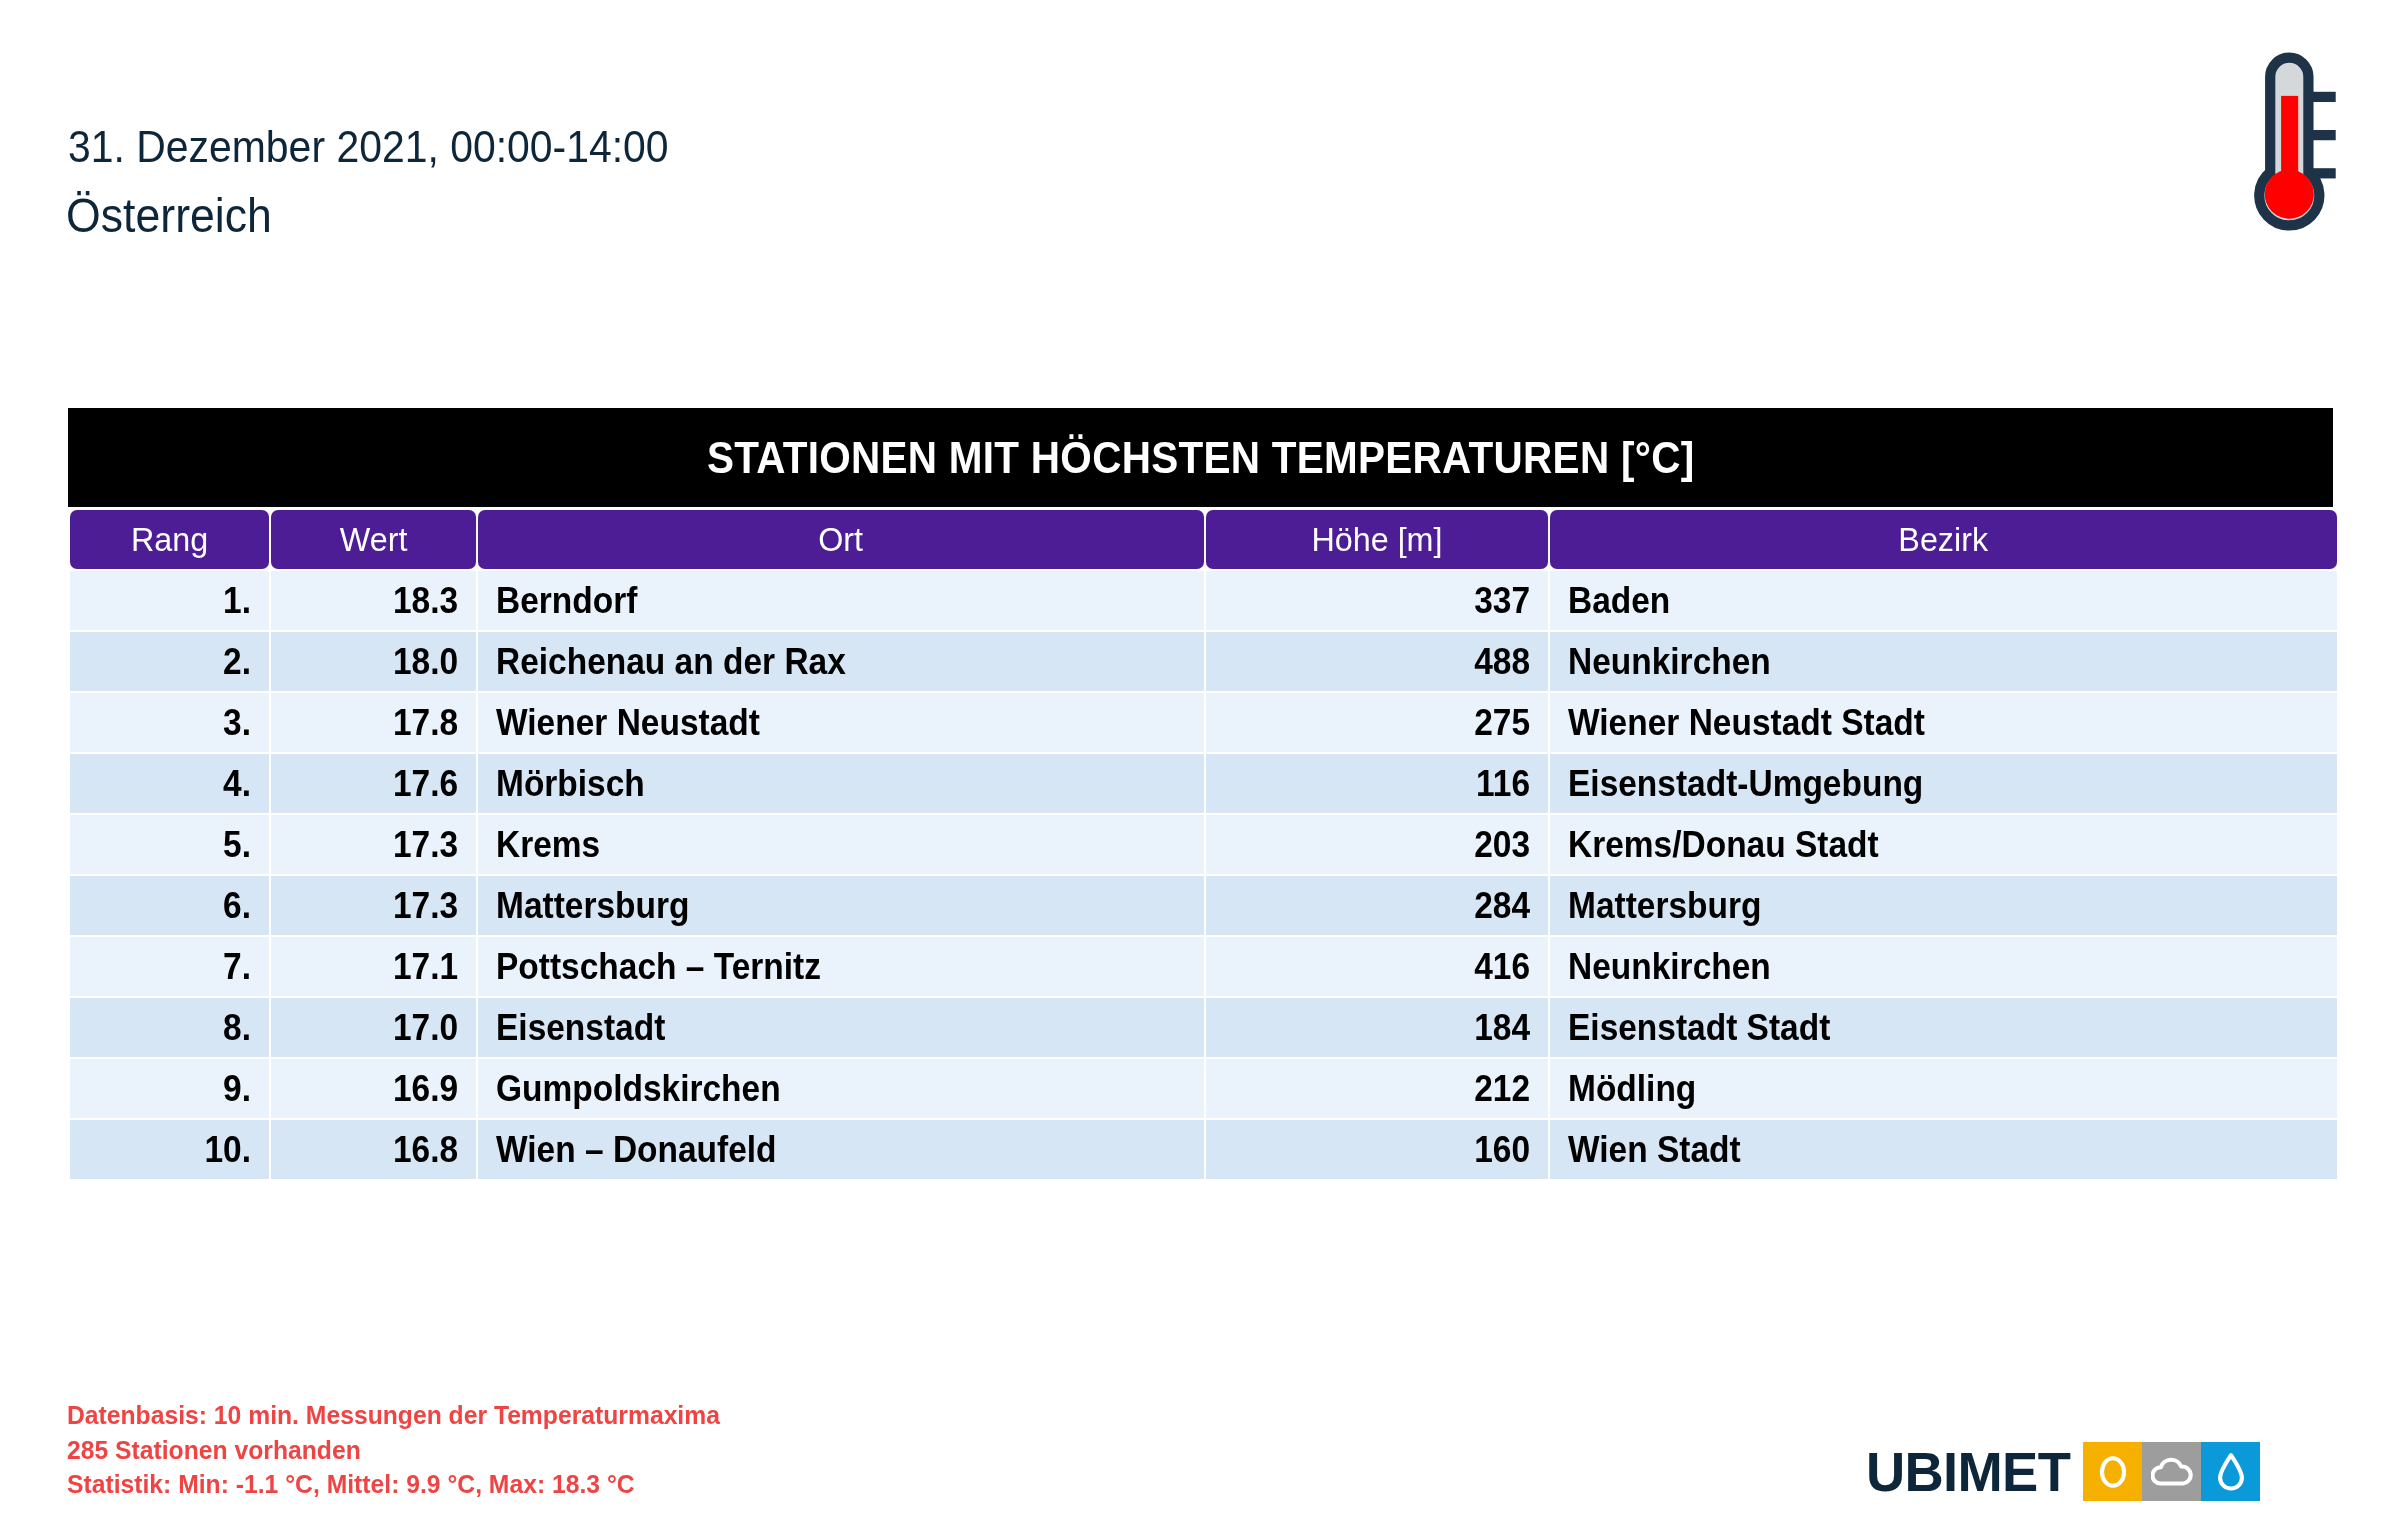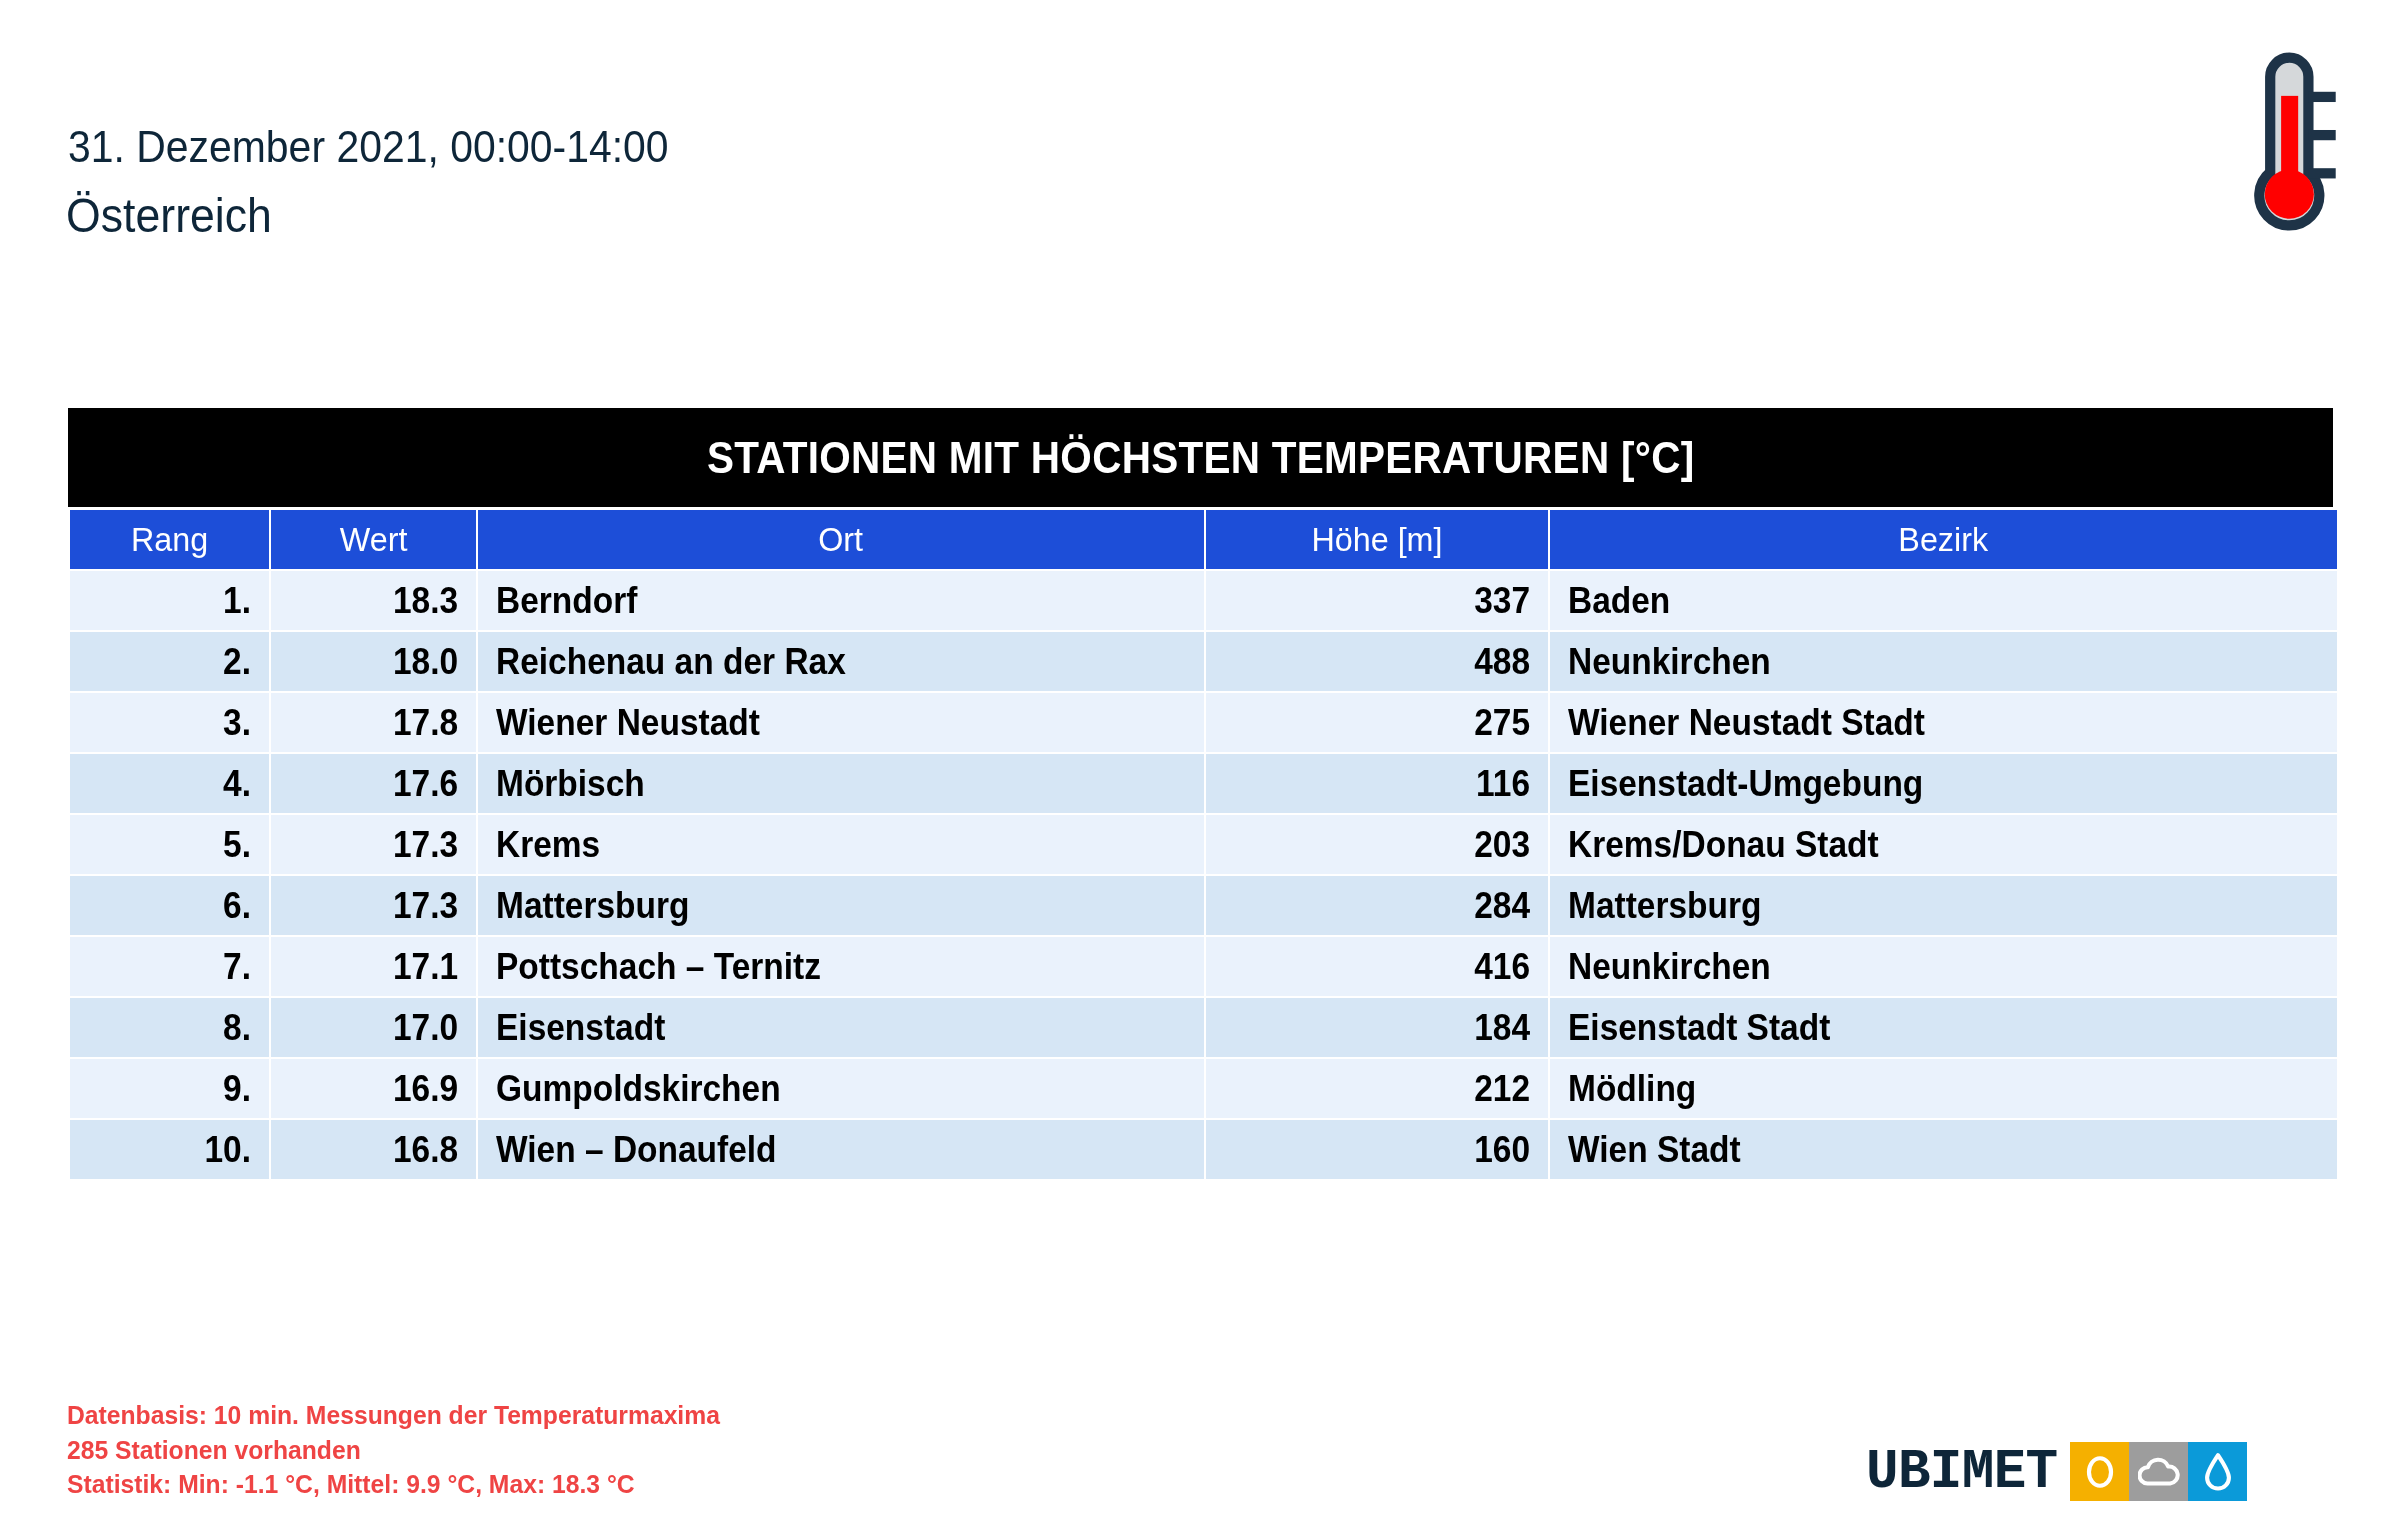--- a/index.html
+++ b/index.html
@@ -105,28 +105,29 @@
     table-layout: fixed;
     margin-top: 1.4px;
   }
   table.data col.c-rang   { width: 199px; }
   table.data col.c-wert   { width: 205px; }
   table.data col.c-ort    { width: 726px; }
   table.data col.c-hoehe  { width: 342px; }
   table.data col.c-bezirk { width: 787px; }
 
   table.data thead th {
-    background: #1d4ed8;
+    background: #4c1d95;
     color: #ffffff;
     font-size: 34px;
     font-weight: 400;
     height: 59px;
     text-align: center;
     padding: 0;
     vertical-align: middle;
+    border-radius: 7px;
   }
   table.data thead th span { display: inline-block; transform: scaleX(0.95); }
 
   table.data tbody td {
     height: 59px;
     font-size: 36px;
     font-weight: bold;
     padding: 0 18px;
     vertical-align: middle;
     white-space: nowrap;
@@ -153,21 +154,20 @@
   }
   .footer-notes div { white-space: nowrap; transform: scaleX(0.95); transform-origin: left center; }
 
   .logo {
     position: absolute;
     left: 1866px;
     top: 1442px;
     display: flex;
     align-items: center;
     height: 59px;
-    font-family: Liberation Mono, monospace;
   }
   .logo-word {
     font-size: 56px;
     font-weight: bold;
     color: #0e2639;
     letter-spacing: -0.7px;
     line-height: 1;
     transform: scaleX(0.97);
     transform-origin: left center;
     margin-right: 6.8px;

